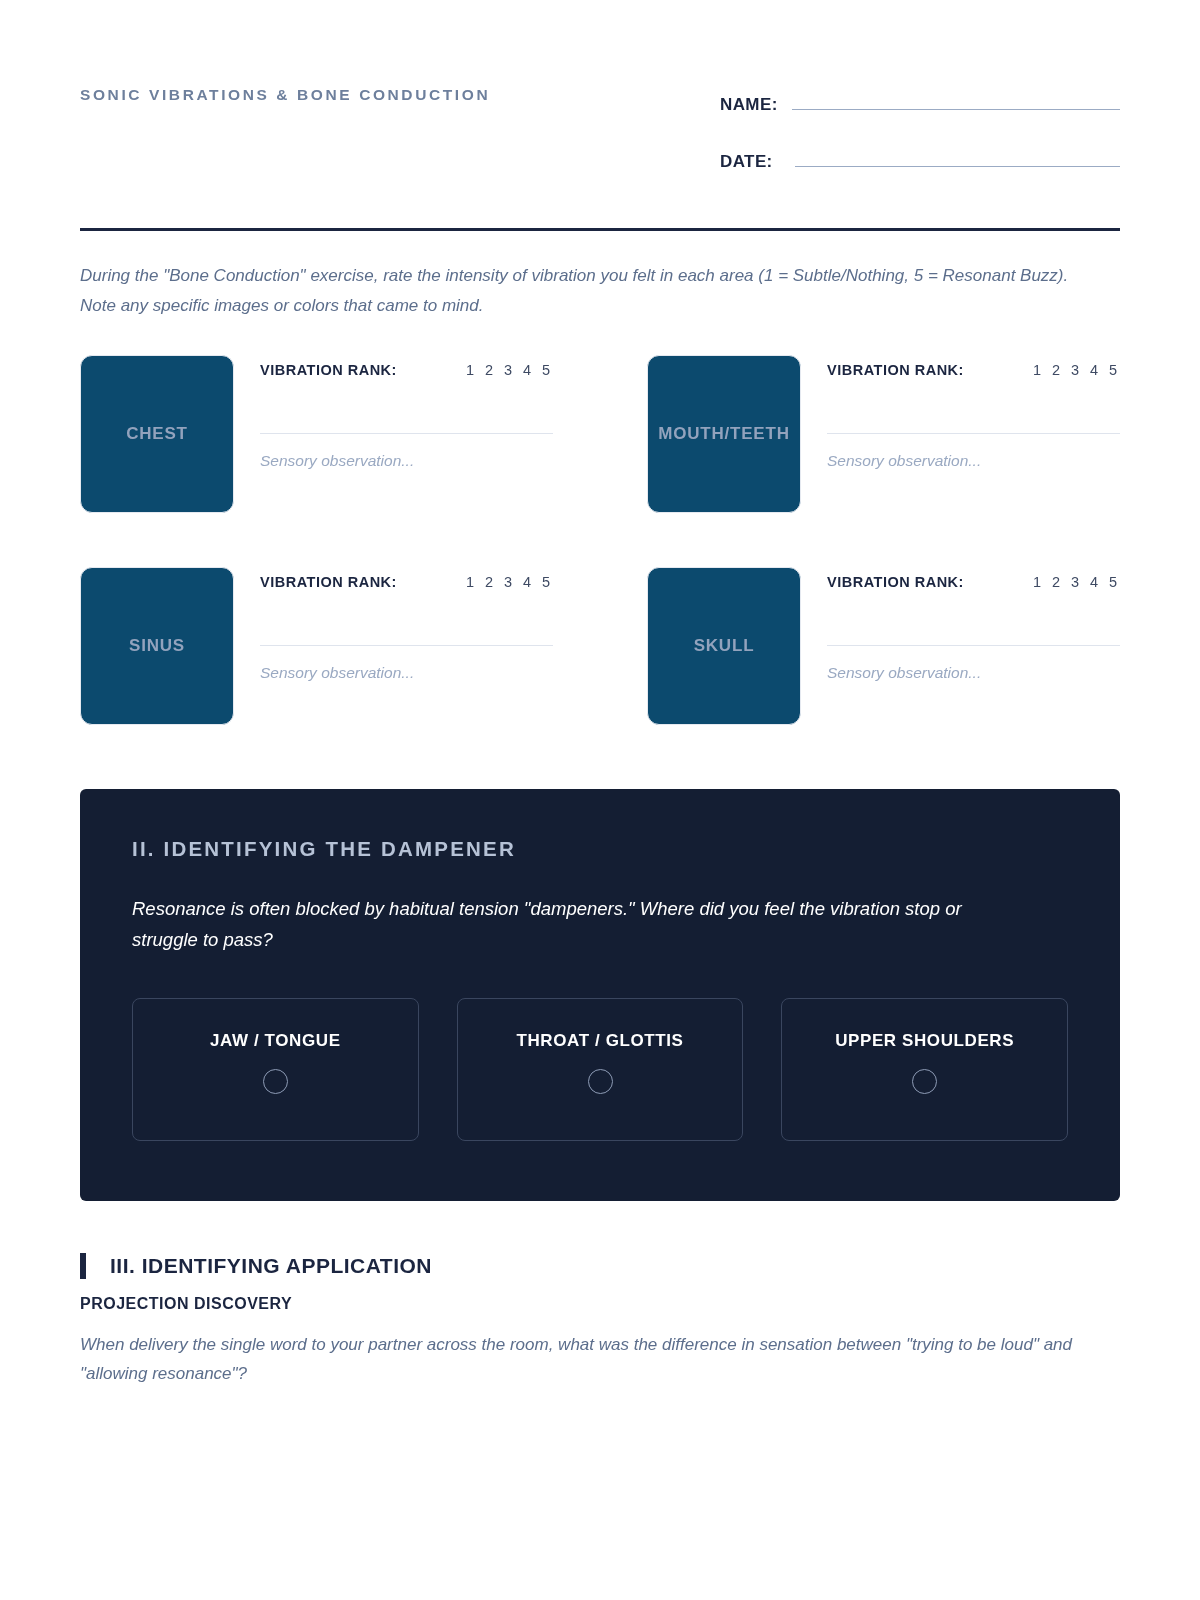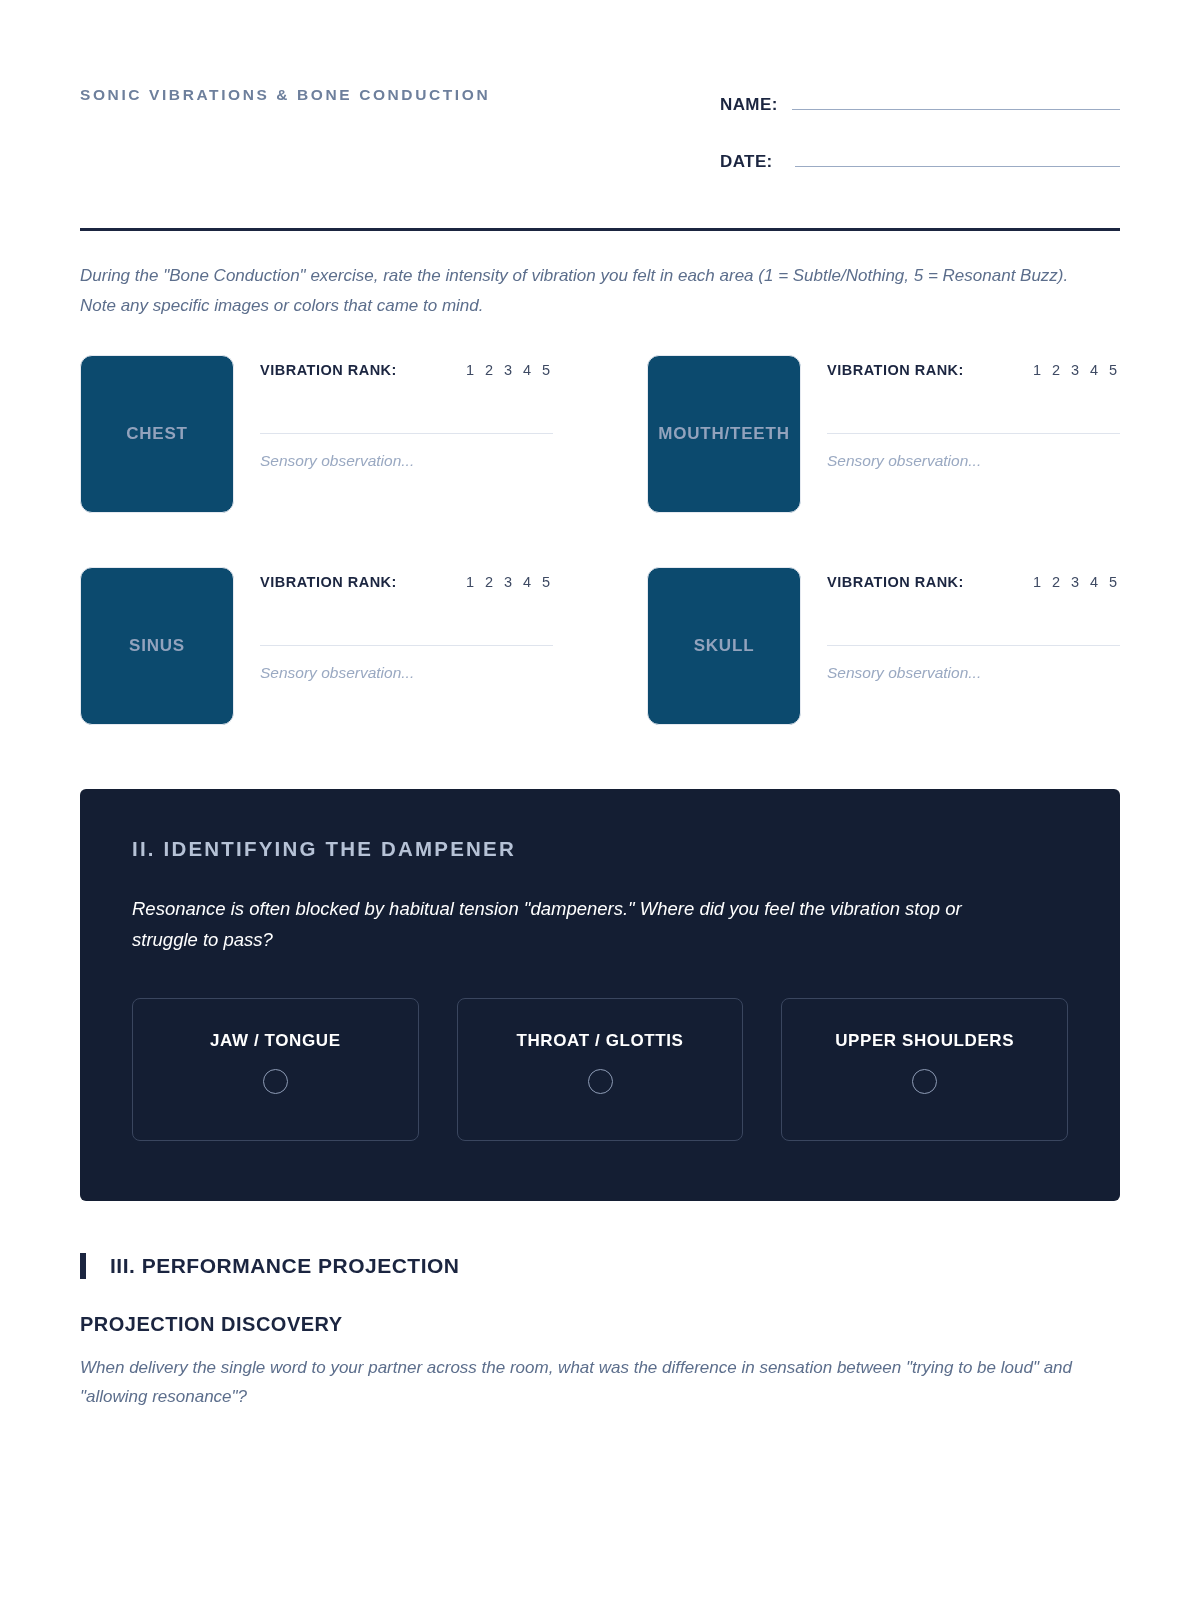--- a/index.html
+++ b/index.html
@@ -247,22 +247,22 @@
   .option-radio {
     margin: 18px auto 0 auto;
     width: 25px;
     height: 25px;
     border: 1.6px solid #8d9bb5;
     border-radius: 50%;
   }
 
   
   .sub-heading {
-    margin-top: 34px;
-    font-size: 20px;
+    margin-top: 16px;
+    font-size: 16px;
     font-weight: 700;
     letter-spacing: 0.5px;
     color: #1b2540;
   }
 
   .sub-desc {
     margin-top: 18px;
     font-size: 17px;
     font-style: italic;
     line-height: 1.7;
@@ -392,18 +392,18 @@
       </div>
       <div class="option-box">
         <div class="option-label">UPPER SHOULDERS</div>
         <div class="option-radio"></div>
       </div>
     </div>
   </div>
 
   <div class="section-heading">
     <span class="section-bar"></span>
-    <span class="section-title">III. PERFORMANCE PROJECTION</span>
+    <span class="section-title">III. IDENTIFYING APPLICATION</span>
   </div>
   <div class="sub-heading">PROJECTION DISCOVERY</div>
   <div class="sub-desc">When delivery the single word to your partner across the room, what was the difference in sensation between "trying to be loud" and "allowing resonance"?</div>
 
 </div>
 
 </body></html>

